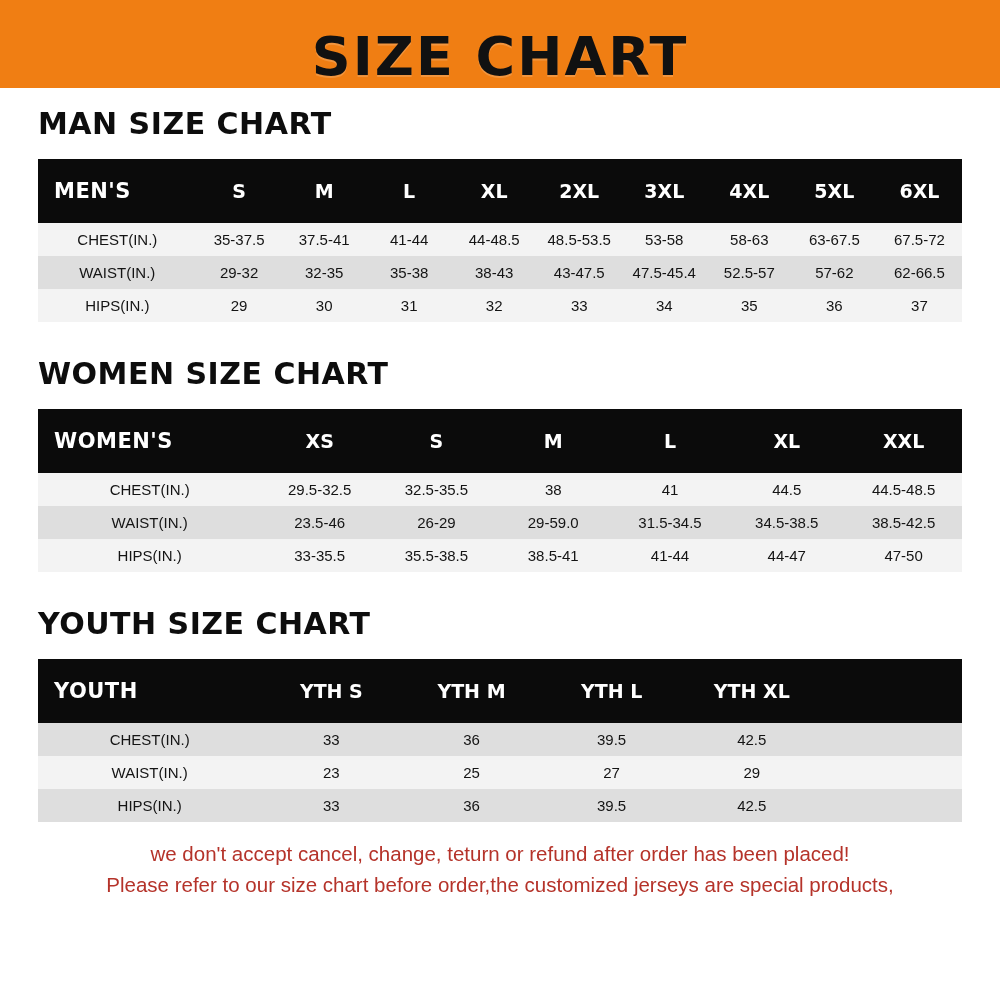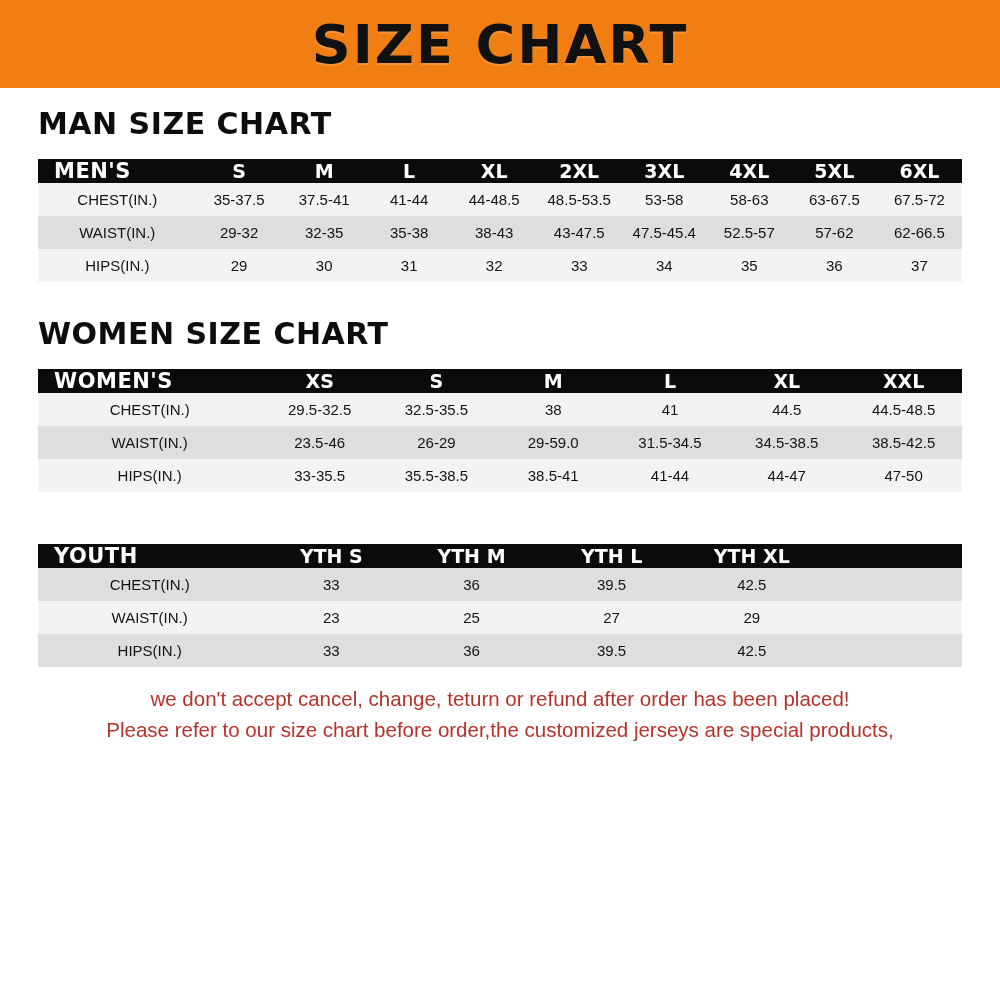--- a/index.html
+++ b/index.html
@@ -18,21 +18,21 @@
     width: 1000px;
     height: 1000px;
     box-sizing: border-box;
   }
 
   
   .banner {
     height: 88px;
     background: #f07e13;
     display: flex;
-    align-items: center;
+    align-items: flex-end;
     justify-content: center;
   }
   .banner-title {
     font-family: "DejaVu Sans", sans-serif;
     font-weight: bold;
     font-size: 54px;
     letter-spacing: 2px;
     color: #111111;
     text-shadow: 0 2px 0 rgba(255,255,255,0.18);
   }
@@ -57,21 +57,21 @@
   }
 
   table.size-table tr.head-row {
     background: #0b0b0b;
     color: #ffffff;
   }
   table.size-table tr.head-row th {
     font-family: "DejaVu Sans", sans-serif;
     font-weight: bold;
     font-size: 19px;
-    padding: 0 4px;
+    padding: 20px 4px;
     text-align: center;
     color: #ffffff;
   }
   table.size-table tr.head-row th.first-col {
     text-align: left;
     padding-left: 16px;
     font-size: 21px;
     letter-spacing: 0.5px;
   }
 
@@ -222,20 +222,21 @@
         <td>44-47</td>
         <td>47-50</td>
       </tr>
     </tbody>
       </table>
   </div>
 
   <div class="spacer-lg"></div>
 
   <div class="section">
+    <div class="section-title">YOUTH SIZE CHART</div>
     <div class="spacer-sm"></div>
     <table class="size-table">
       <tbody>
           <tr class="head-row">
         <th class="first-col youth-col-0">YOUTH</th>
         <th>YTH S</th>
         <th>YTH M</th>
         <th>YTH L</th>
         <th>YTH XL</th>
         <th></th>

